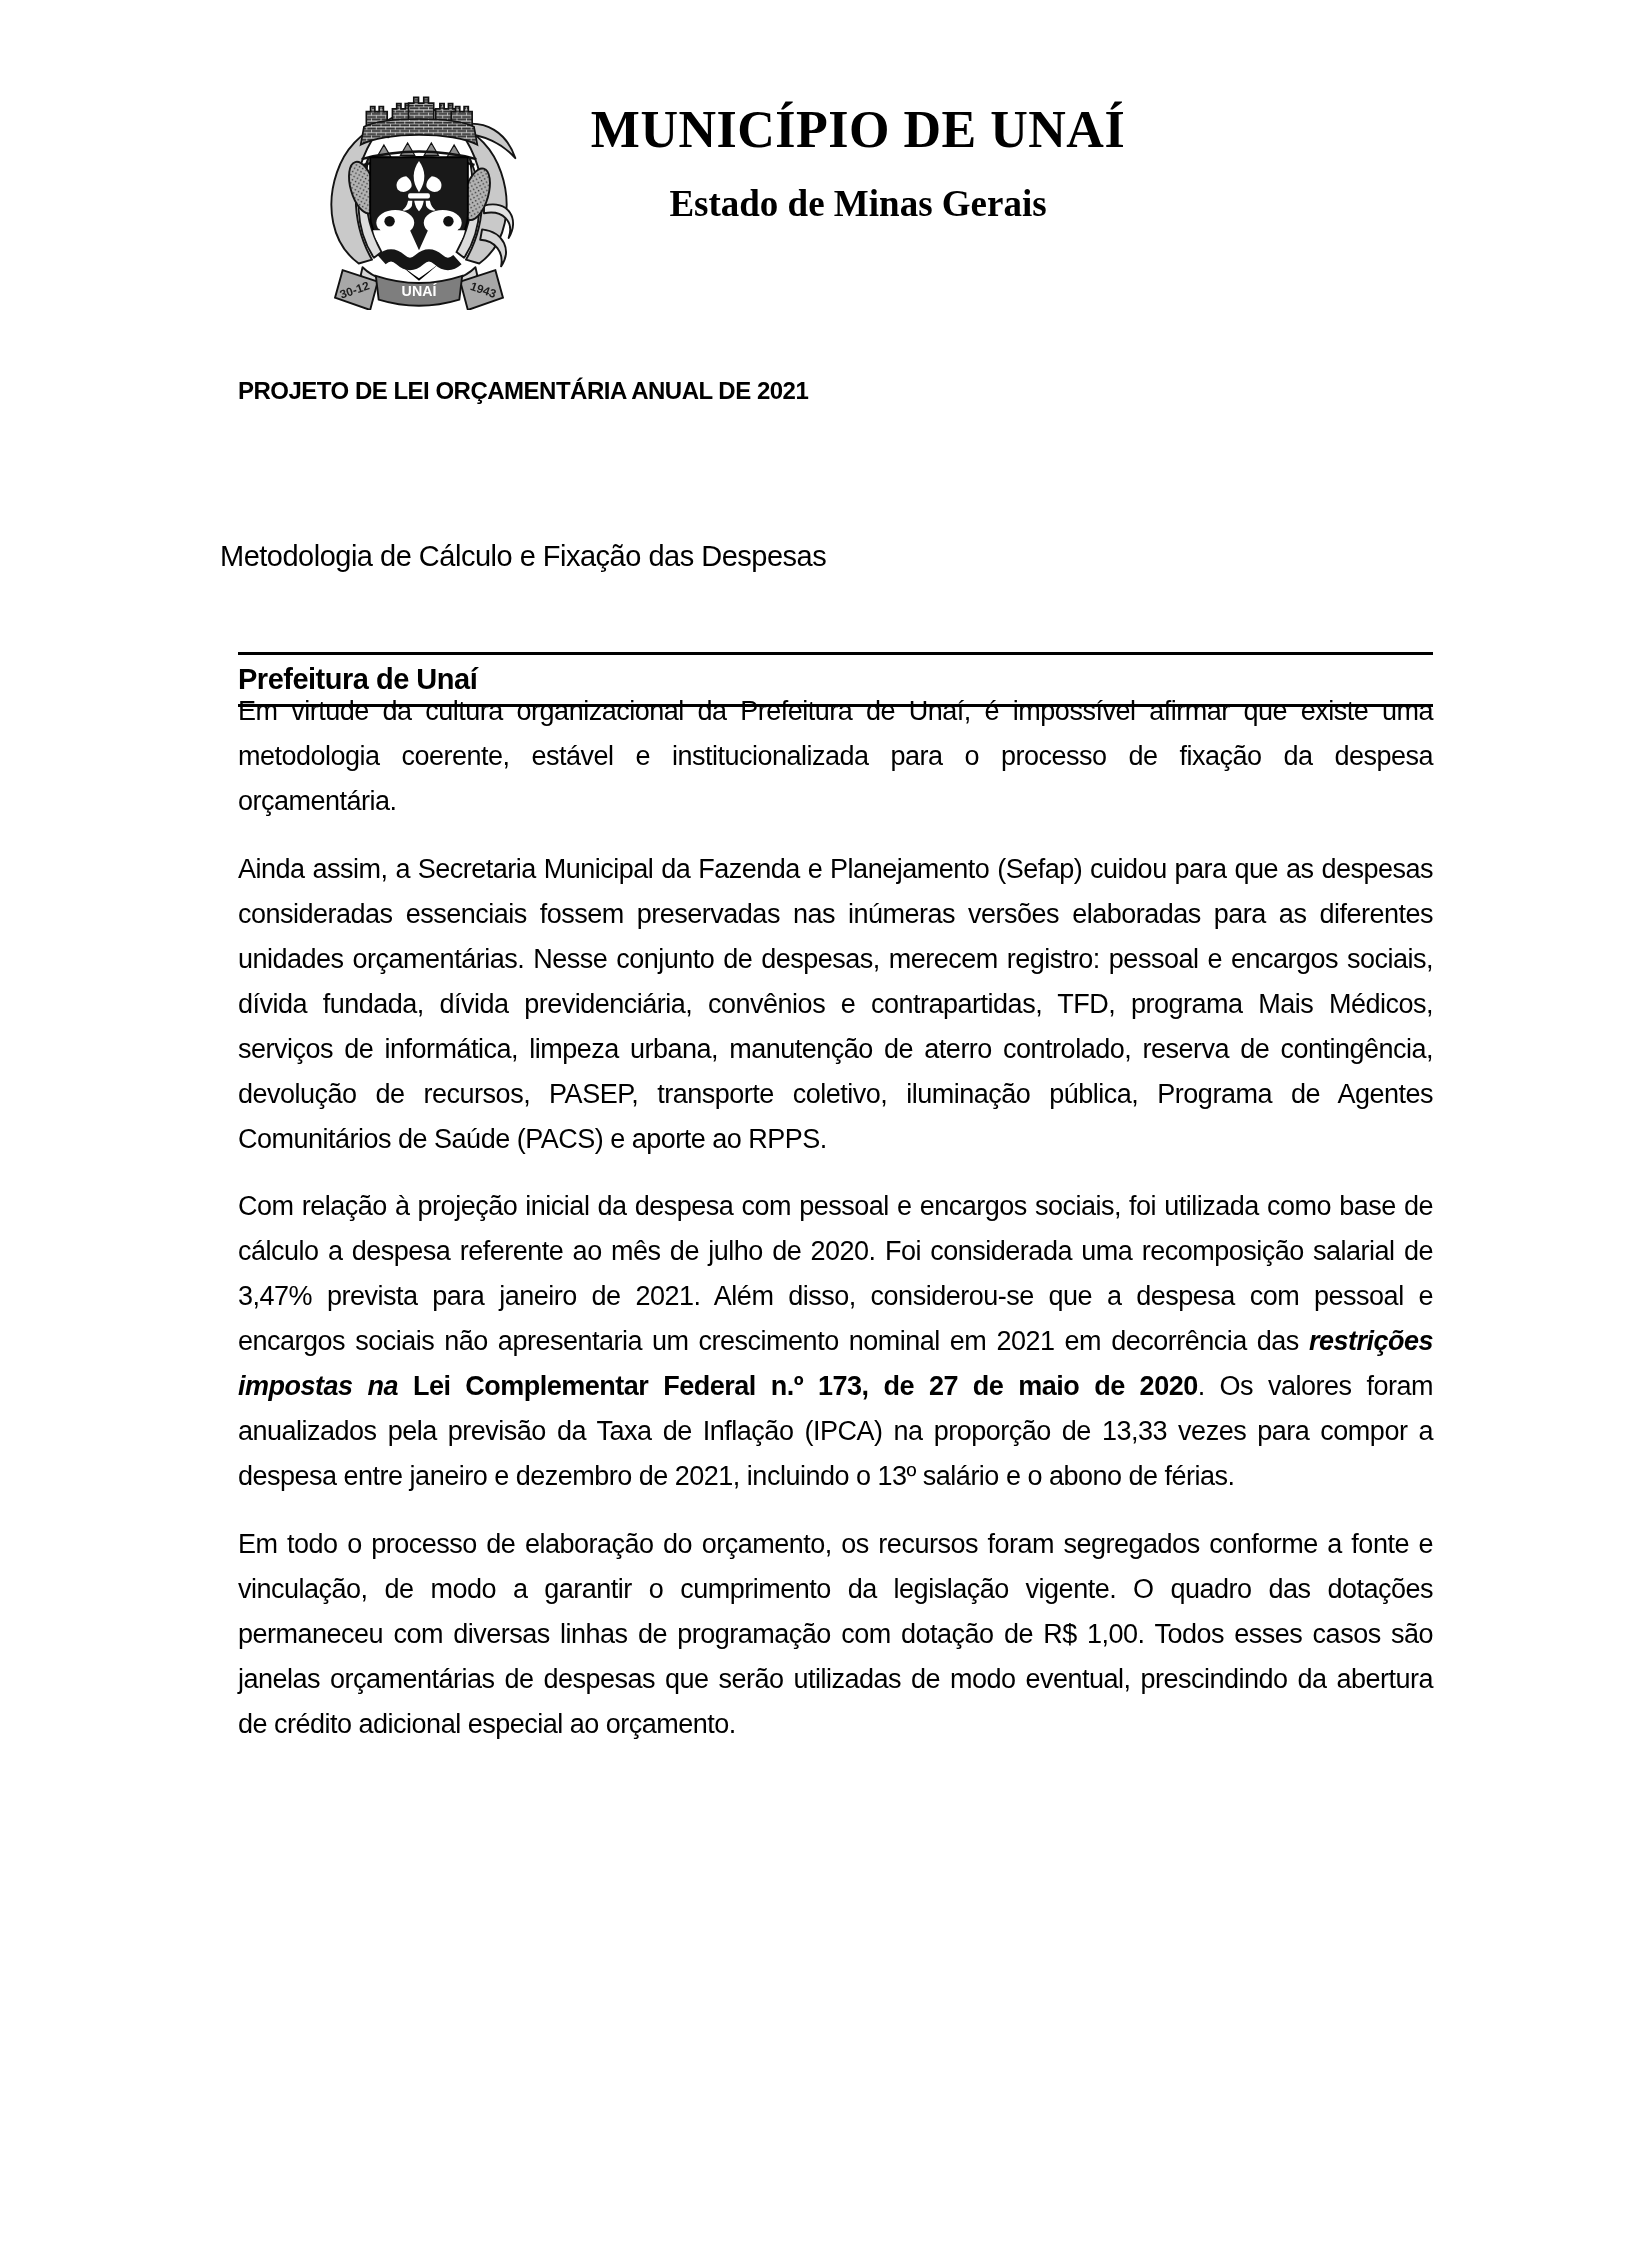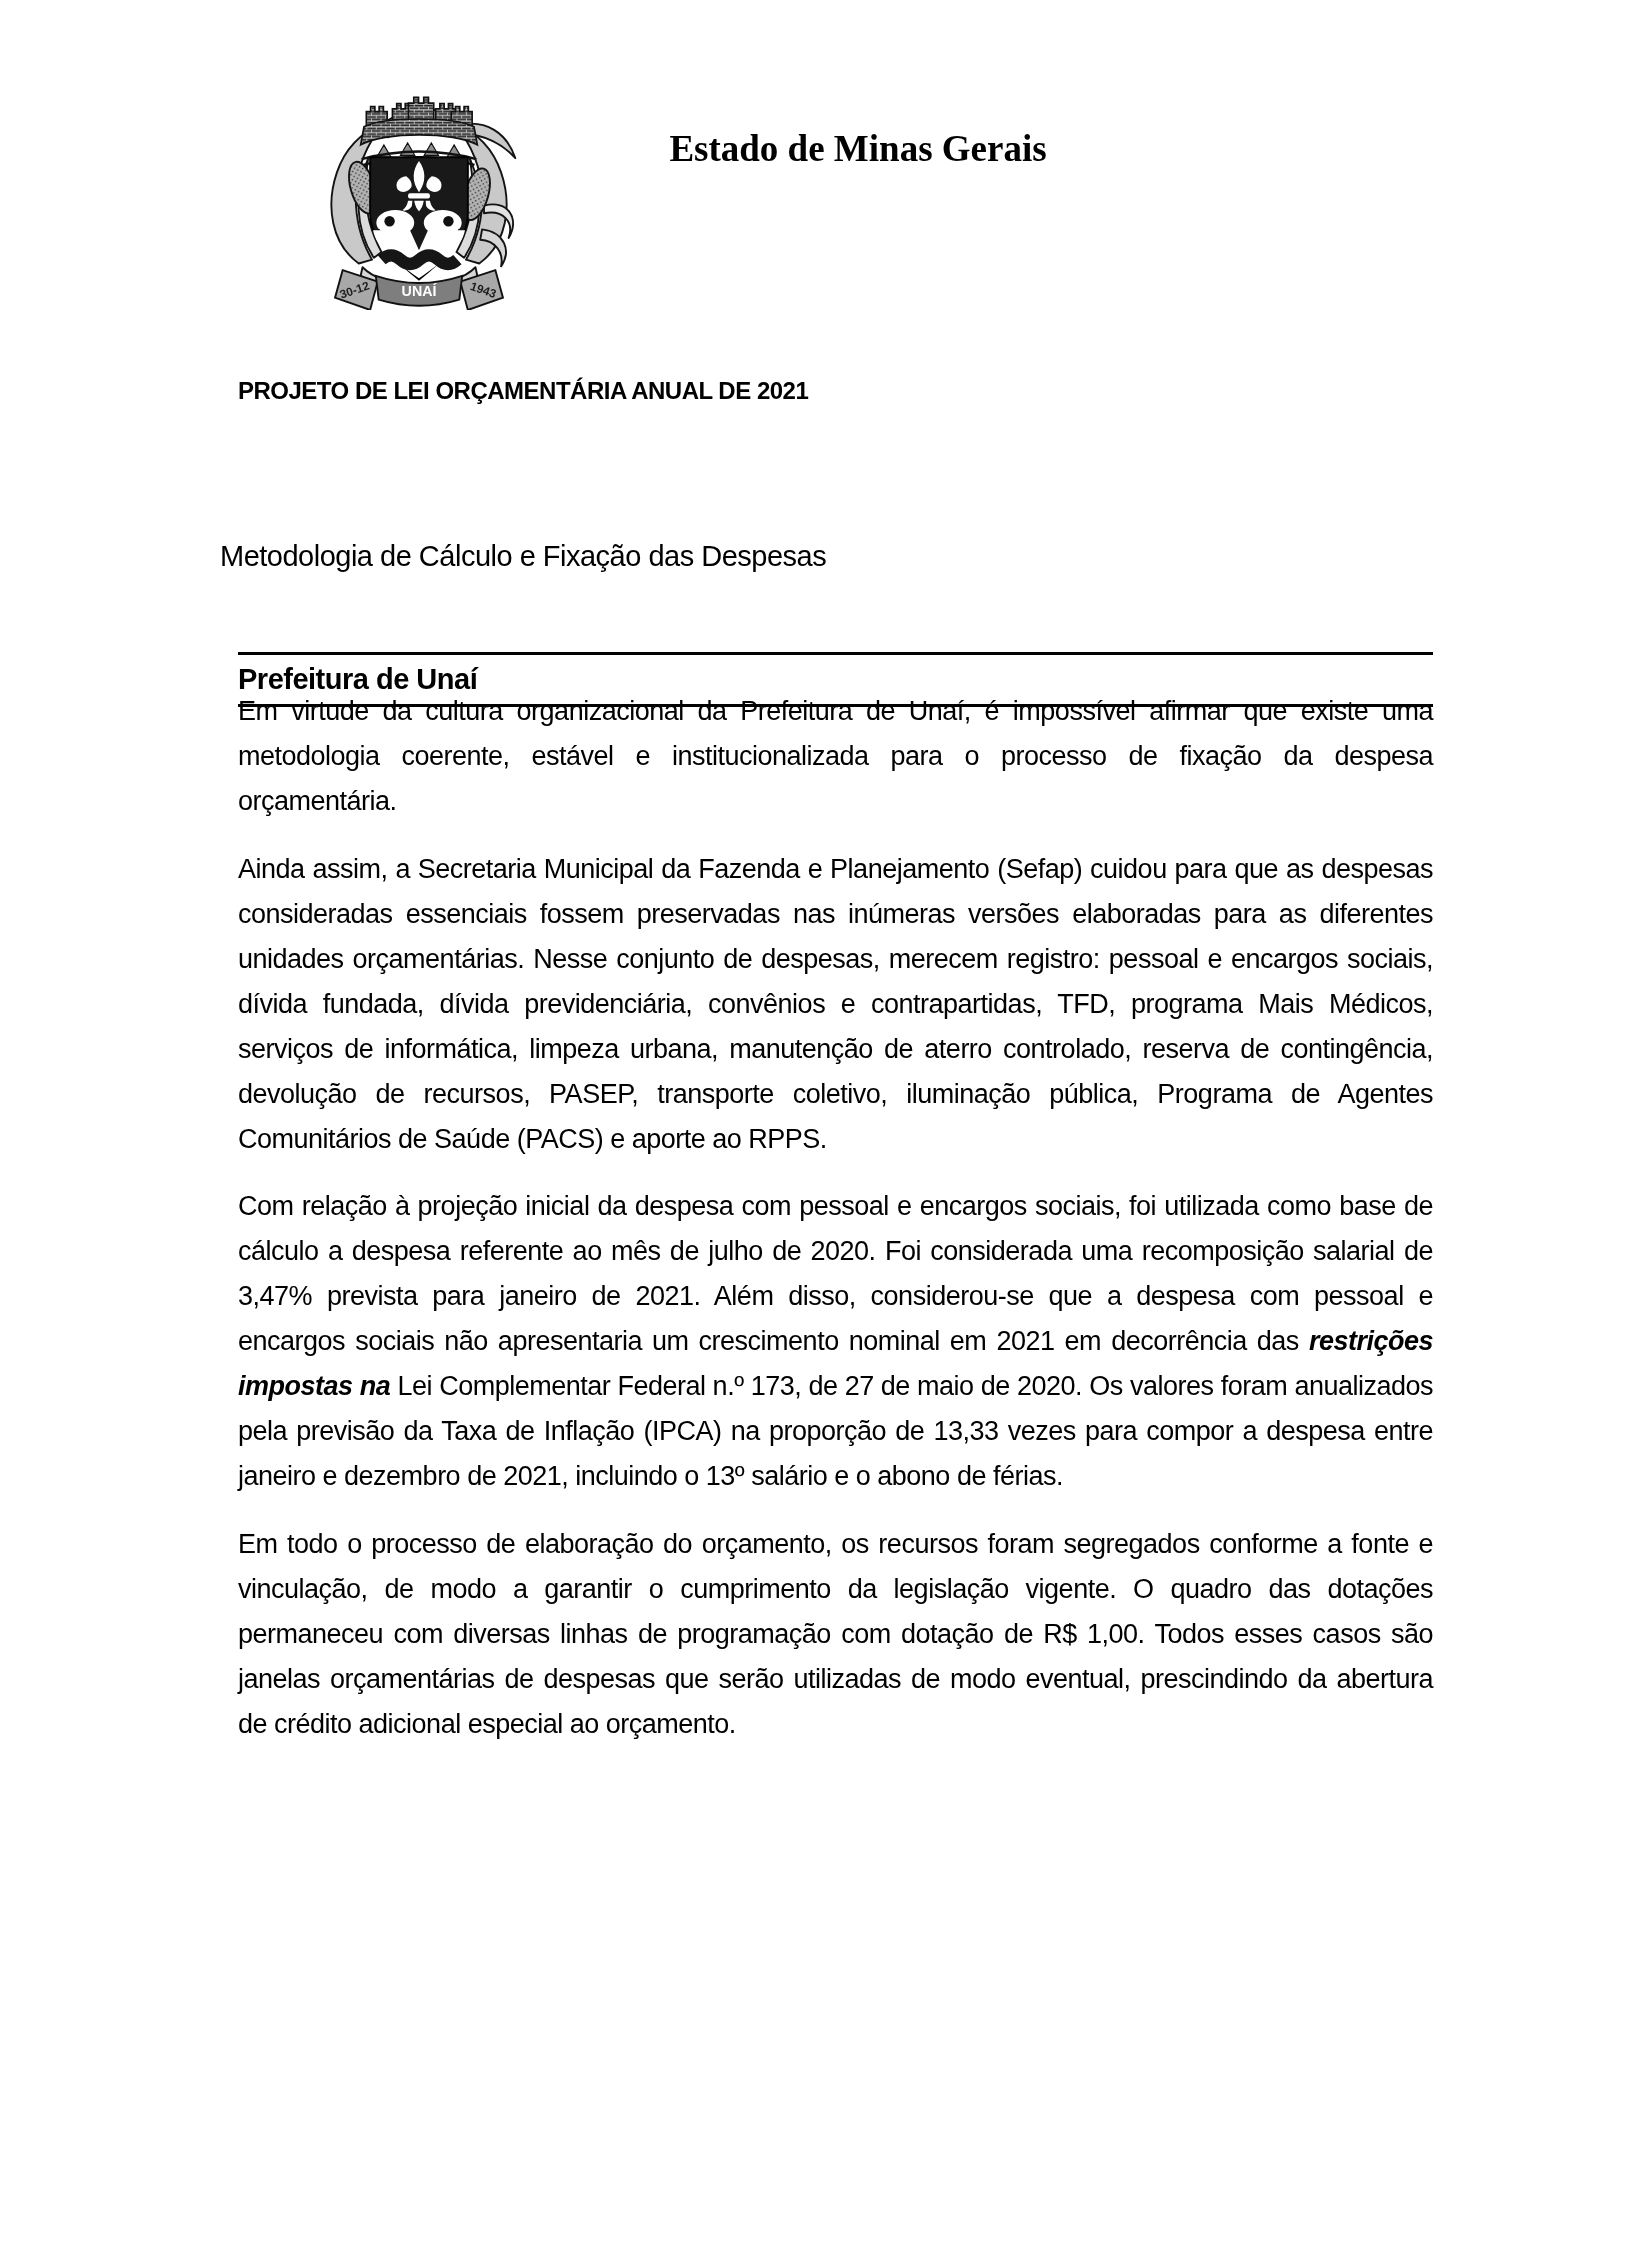--- a/index.html
+++ b/index.html
@@ -73,21 +73,21 @@
     position:absolute;
     left:238px; top:689px;
     width:1195px;
     font-size:27px;
     line-height:45px;
     letter-spacing:-0.5px;
     text-align:justify;
   }
   .para{margin:0 0 22.6px 0;}
   .run-normal{font-weight:400;font-style:normal;}
-  .run-bold{font-weight:400;}
+  .run-bold{font-weight:700;}
   .run-bold-italic{font-weight:700;font-style:italic;}
 </style>
 </head>
 <body>
 
 <div class="page">
 
   <div class="crest">
     <svg viewBox="0 0 430 470" xmlns="http://www.w3.org/2000/svg" font-family="Liberation Sans, sans-serif">
       <defs>
@@ -157,20 +157,21 @@
         <path d="M376,386 L302,410 L318,470 L392,444 Z" fill="#a8a8a8"></path>
         <path d="M124,398 Q215,428 306,398 L300,448 Q215,474 130,448 Z" fill="#7e7e7e"></path>
         <text x="215" y="440" text-anchor="middle" font-size="30" font-weight="bold" fill="#ffffff" stroke="none">UNAÍ</text>
         <text x="82" y="436" text-anchor="middle" font-size="25" font-weight="bold" fill="#1d1d1d" stroke="none" transform="rotate(-19 82 436)">30-12</text>
         <text x="348" y="436" text-anchor="middle" font-size="25" font-weight="bold" fill="#1d1d1d" stroke="none" transform="rotate(19 348 436)">1943</text>
       </g>
     </svg>
   </div>
 
   <div class="title-block">
+    <h1 class="main-title">MUNICÍPIO DE UNAÍ</h1>
     <div class="sub-title">Estado de Minas Gerais</div>
   </div>
 
   <section class="doc-heading">
     <div>PROJETO DE LEI ORÇAMENTÁRIA ANUAL DE 2021</div>
   </section>
 
   <div class="section-label">Metodologia de Cálculo e Fixação das Despesas</div>
 
   <div class="entity-box">

